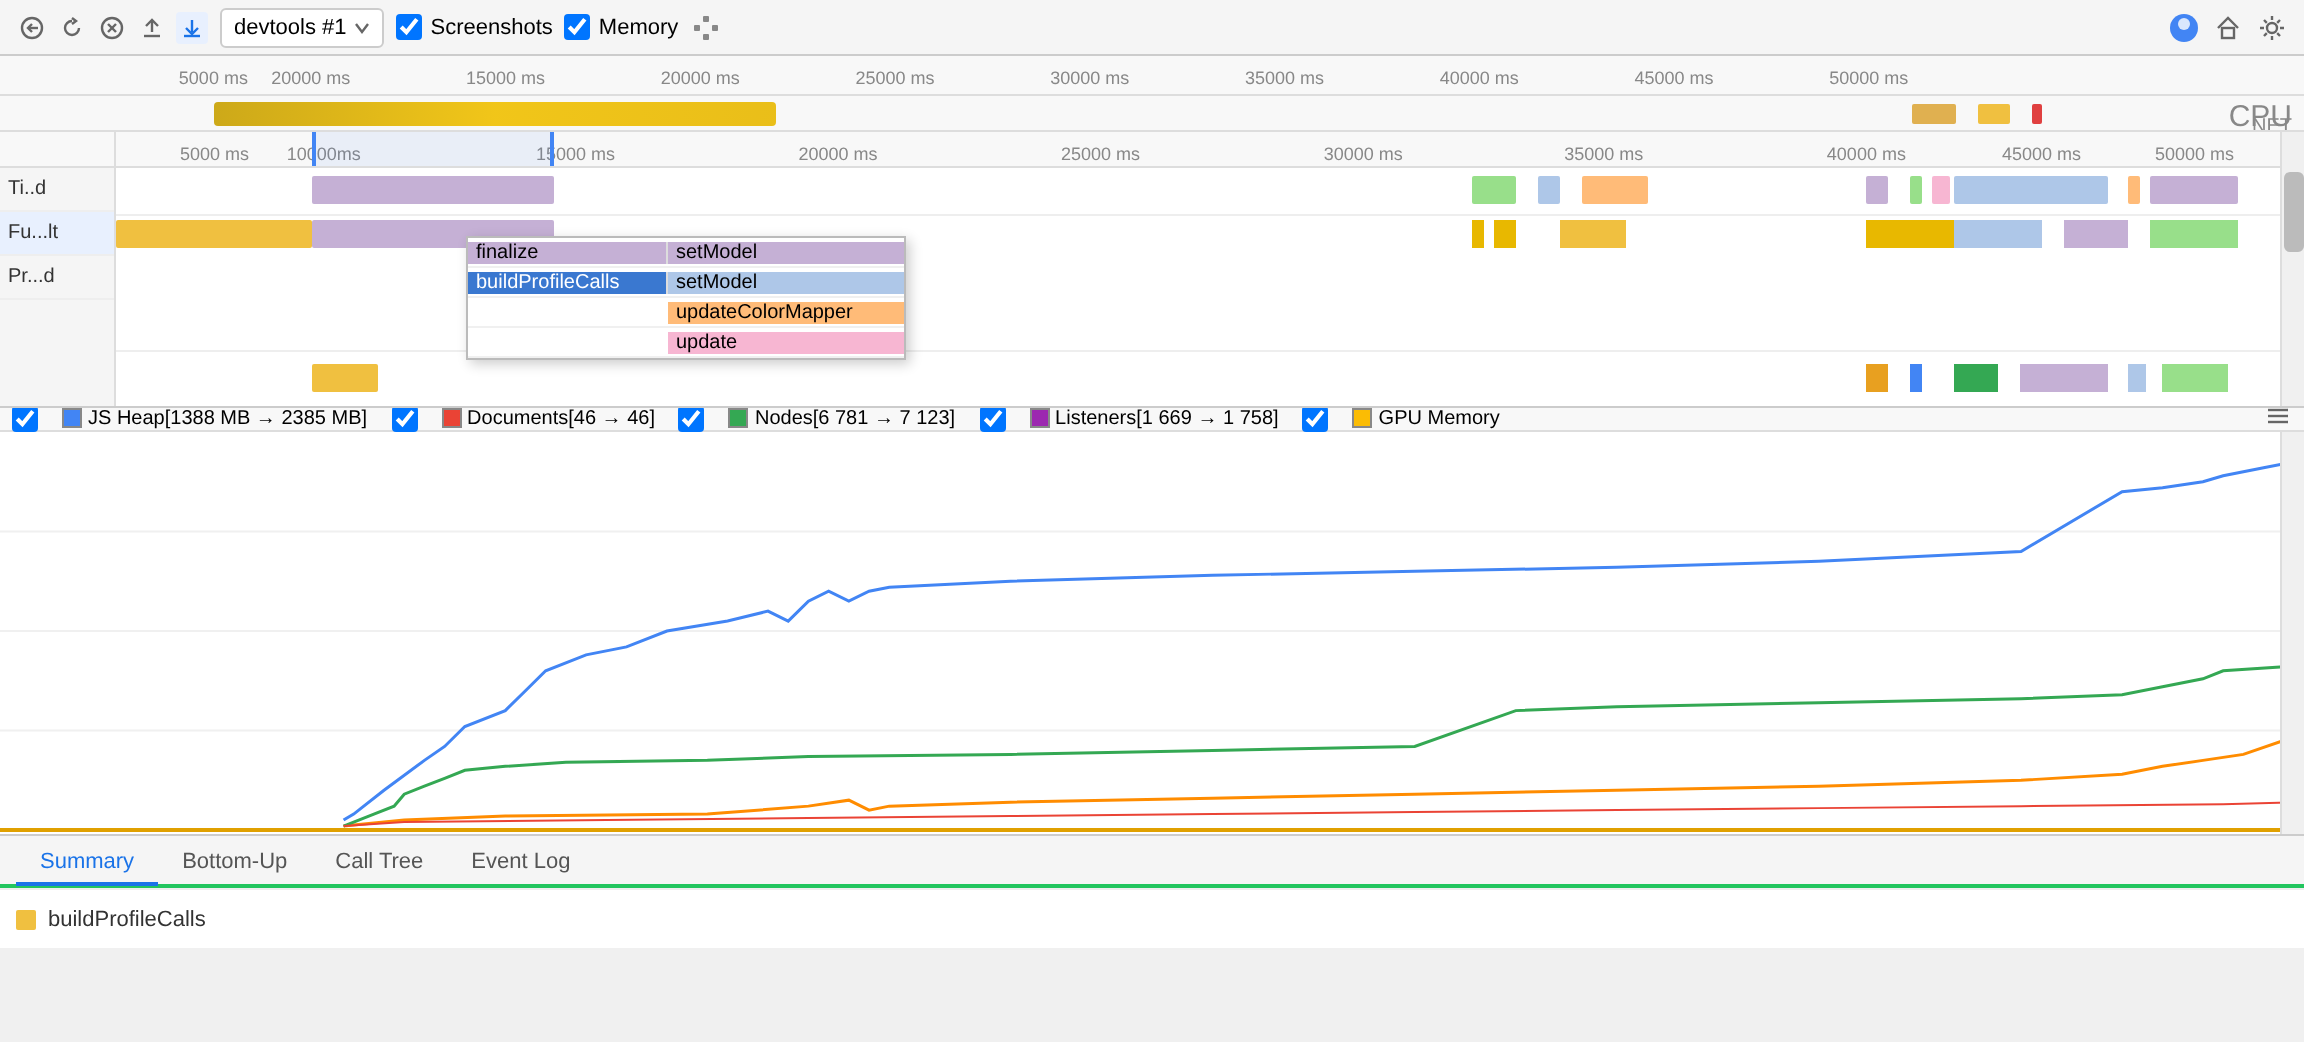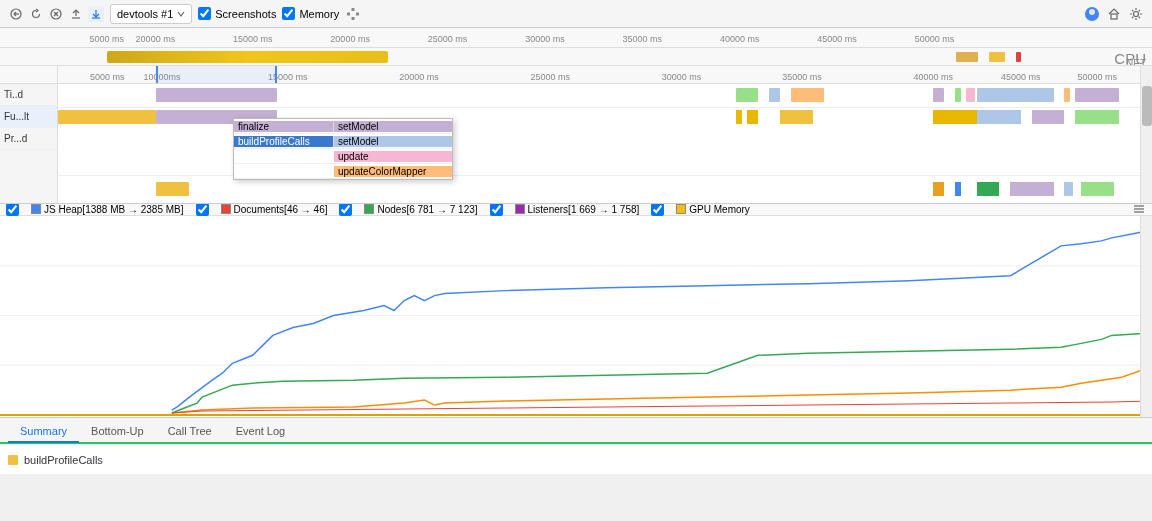--- a/index.html
+++ b/index.html
@@ -312,25 +312,25 @@
         <div class="flame-row">
           <div class="flame-left-cell flame-cell-purple">finalize</div>
           <div class="flame-right-cell flame-cell-purple">setModel</div>
         </div>
         <div class="flame-row">
           <div class="flame-left-cell flame-cell-selected">buildProfileCalls</div>
           <div class="flame-right-cell flame-cell-blue">setModel</div>
         </div>
         <div class="flame-row">
           <div class="flame-left-cell"></div>
-          <div class="flame-right-cell flame-cell-pink">update</div>
+          <div class="flame-right-cell flame-cell-orange">updateColorMapper</div>
         </div>
         <div class="flame-row">
           <div class="flame-left-cell"></div>
-          <div class="flame-right-cell flame-cell-orange">updateColorMapper</div>
+          <div class="flame-right-cell flame-cell-pink">update</div>
         </div>
 
       </div>
     </div>
 
     <div style="position:relative;height:30px;border-bottom:1px solid #eee;">
 
       <div style="position:absolute;left:9%;top:6px;width:3%;height:14px;background:#f0c040;border-radius:1px;"></div>
       <div style="position:absolute;left:80%;top:6px;width:1%;height:14px;background:#e8a020;"></div>
       <div style="position:absolute;left:82%;top:6px;width:0.5%;height:14px;background:#4285f4;"></div>

